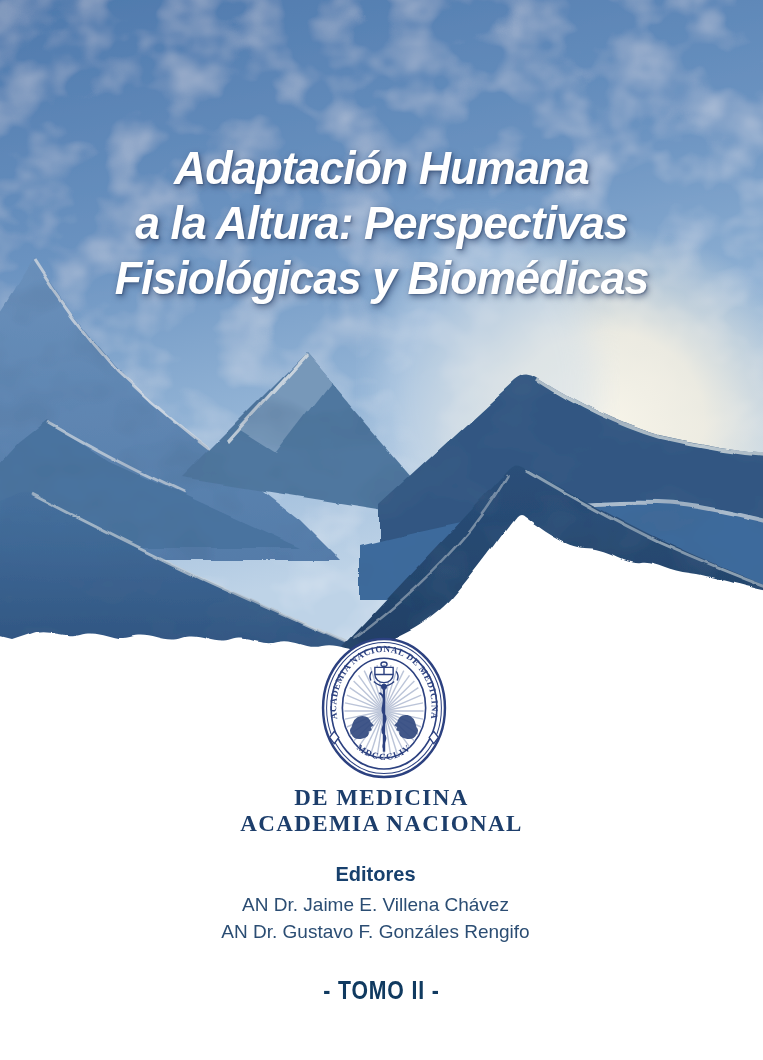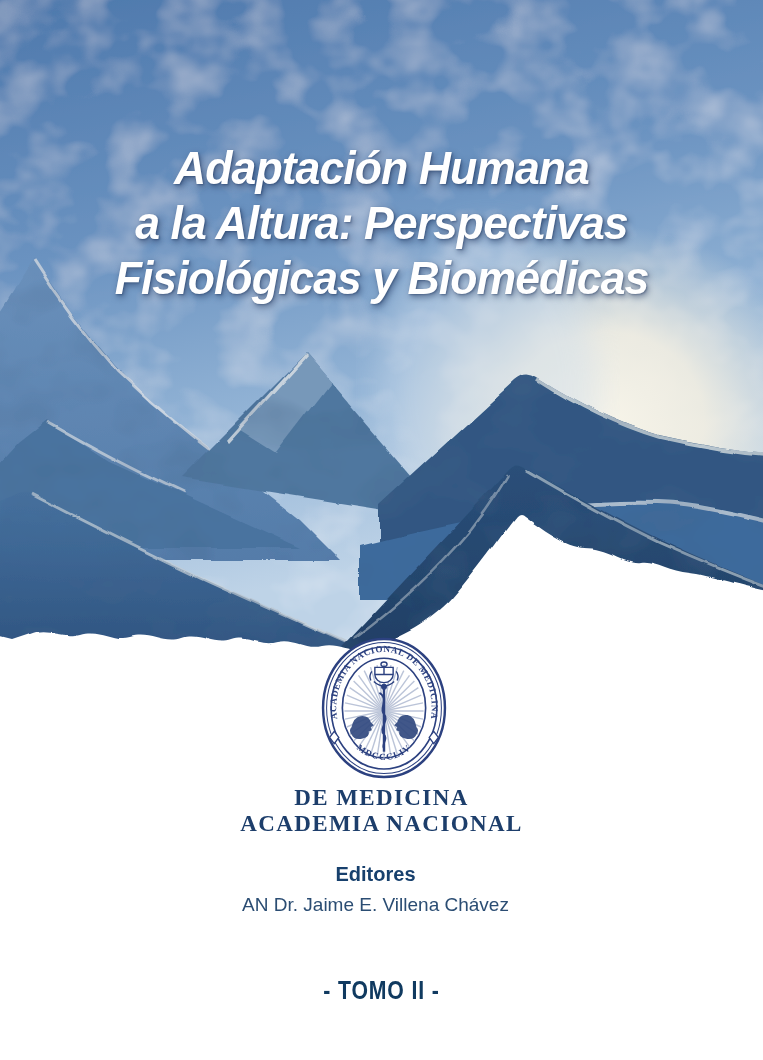--- a/index.html
+++ b/index.html
@@ -207,16 +207,17 @@
   </div>
 
   <div class="institution">
     <div>DE MEDICINA</div>
     <div>ACADEMIA NACIONAL</div>
   </div>
 
   <div class="editors">
     <div class="heading">Editores</div>
     <div class="name">AN Dr. Jaime E. Villena Chávez</div>
+    <div class="name">AN Dr. Gustavo F. Gonzáles Rengifo</div>
   </div>
 
   <div class="volume">- TOMO II -</div>
 </div>
 
 </body></html>

